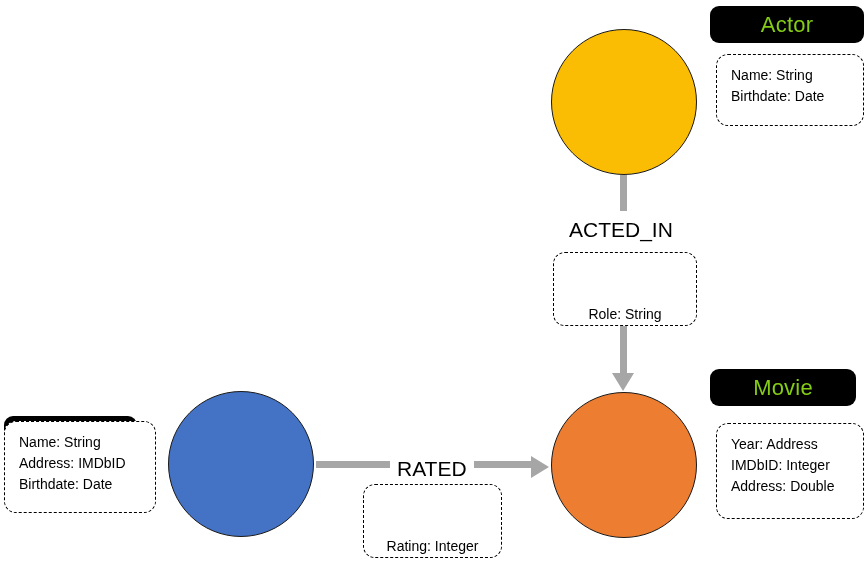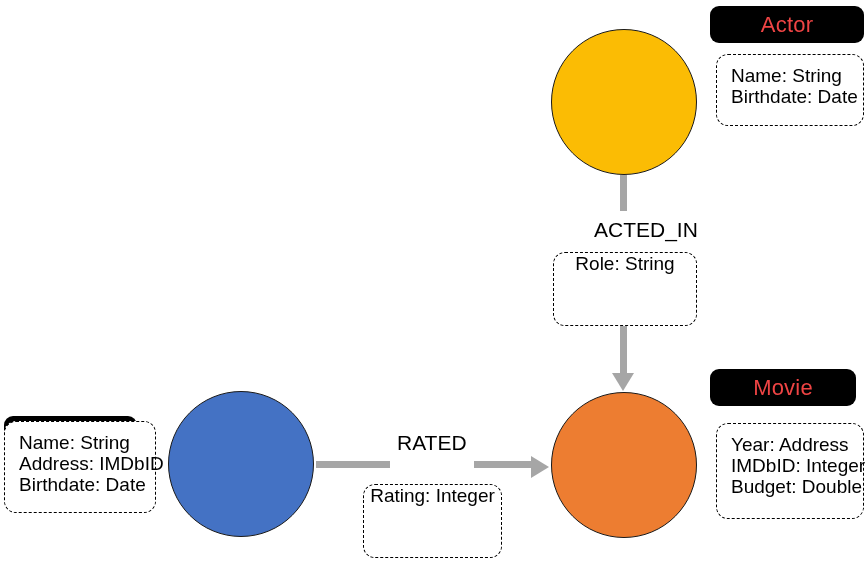--- a/index.html
+++ b/index.html
@@ -35,21 +35,21 @@
   }
   #circle-movie {
     left: 551px; top: 392px;
     width: 146px; height: 146px;
   }
 
   
   .title-pill {
     position: absolute;
     background: #000000;
-    color: #ef4444;
+    color: #84cc16;
     border-radius: 9px;
     display: flex;
     align-items: center;
     justify-content: center;
     font-size: 22px;
     letter-spacing: 0.2px;
     box-sizing: border-box;
   }
   #pill-actor { left: 710px; top: 6px;   width: 154px; height: 37px; }
   #pill-user  { left: 4px;   top: 368px; width: 133px; height: 37px; margin-top: 48px; }
@@ -59,45 +59,45 @@
   .prop-box {
     position: absolute;
     border: 1.6px dashed #000000;
     border-radius: 12px;
     background: #ffffff;
     box-sizing: border-box;
     padding: 10px 0 0 14px;
   }
   .prop-box.centered {
     display: flex;
-    align-items: flex-start;
+    align-items: flex-end;
     justify-content: center;
     padding: 0;
   }
   .prop-line {
-    font-size: 19px;
+    font-size: 14px;
     color: #000000;
     line-height: 21px;
     white-space: nowrap;
   }
   #props-actor { left: 716px; top: 54px;  width: 148px; height: 72px; }
   #props-user  { left: 4px;   top: 421px; width: 152px; height: 92px; }
   #props-movie { left: 716px; top: 423px; width: 148px; height: 96px; }
   #props-acted-in { left: 553px; top: 252px; width: 144px; height: 74px; }
   #props-rated    { left: 363px; top: 484px; width: 139px; height: 74px; }
 
   
   .rel-label {
     position: absolute;
     font-size: 21px;
     color: #000000;
     white-space: nowrap;
   }
-  #label-acted-in { left: 569px; top: 218px; margin-left: 25px; }
-  #label-rated    { left: 397px; top: 431px; }
+  #label-acted-in { left: 569px; top: 218px; }
+  #label-rated    { left: 397px; top: 457px; }
 
   
   .edge {
     position: absolute;
     background: #A6A6A6;
   }
   
   #edge-actor-stub {
     left: 620px; top: 175px;
     width: 7px; height: 36px;
@@ -186,16 +186,16 @@
 
   <div class="node-circle" id="circle-movie" style="background: rgb(237, 125, 49);"></div>
 
   <div class="title-pill" id="pill-movie">
     <span>Movie</span>
   </div>
 
   <div class="prop-box" id="props-movie">
     <div class="prop-line">Year: Address</div>
     <div class="prop-line">IMDbID: Integer</div>
-    <div class="prop-line">Budget: Double</div>
+    <div class="prop-line">Address: Double</div>
   </div>
 
 </div>
 
 </body></html>

